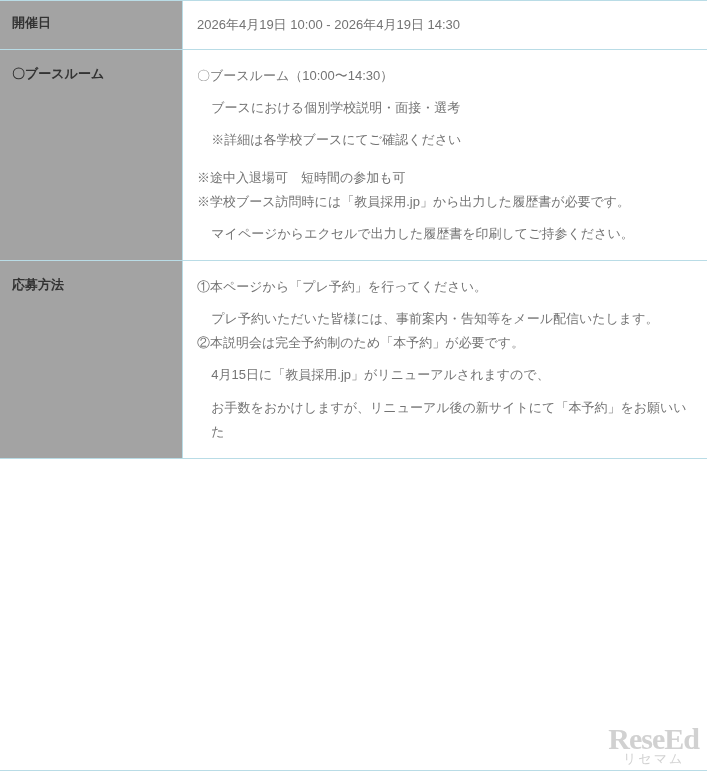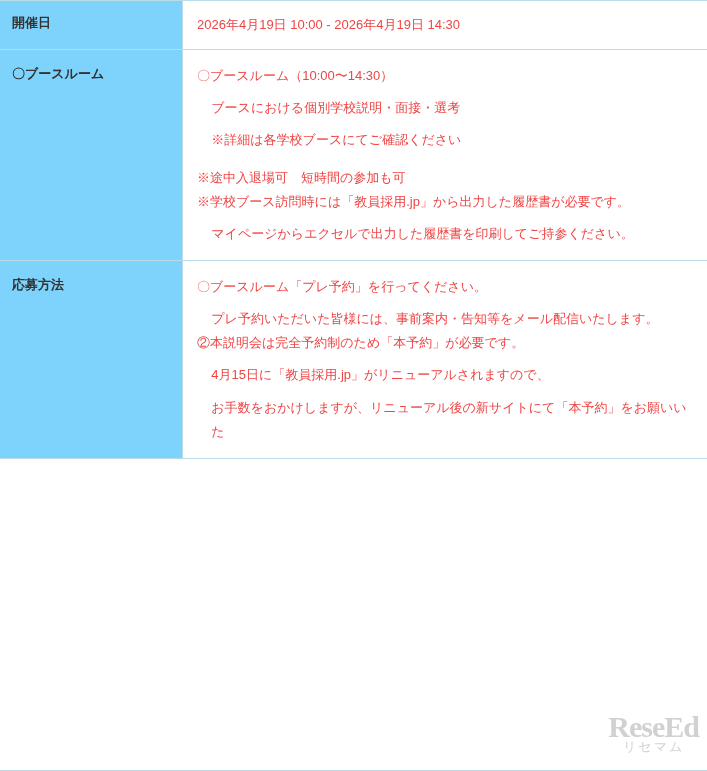--- a/index.html
+++ b/index.html
@@ -19,49 +19,49 @@
     width: 707px;
     border-collapse: collapse;
     table-layout: fixed;
   }
   .detail-table tr {
     border-top: 1px solid #b9dce6;
     border-bottom: 1px solid #b9dce6;
   }
   .detail-table th {
     width: 170px;
-    background: #7dd3fc;
+    background: #a3a3a3;
     color: #333333;
     font-size: 13px;
     font-weight: bold;
     text-align: left;
     vertical-align: top;
     padding: 14px 0 14px 12px;
     line-height: 1.6;
     border-right: 1px solid #b9dce6;
   }
   .detail-table td {
     background: #ffffff;
     font-size: 13px;
     vertical-align: top;
     padding: 14px 14px 14px 14px;
     line-height: 1.85;
-    color: #ef4444;
+    color: #737373;
   }
   .line {
     display: block;
     white-space: pre-wrap;
   }
   .indent1 { padding-left: 1.1em; margin-top: 8px; }
   .spacer { display: block; height: 14px; }
   .row-first th, .row-first td { padding-top: 12px; padding-bottom: 12px; }
   .watermark {
     position: absolute;
     right: 8px;
-    bottom: 18px;
+    bottom: 6px;
     font-size: 30px;
     font-weight: bold;
     letter-spacing: -1px;
     color: #c9c9c9;
     opacity: 0.85;
     font-family: "Liberation Serif", serif;
     pointer-events: none;
     line-height: 1;
   }
   .watermark .sub {
@@ -100,21 +100,21 @@
           <span class="line indent1">※詳細は各学校ブースにてご確認ください</span>
           <span class="spacer"></span>
           <span class="line">※途中入退場可　短時間の参加も可</span>
           <span class="line">※学校ブース訪問時には「教員採用.jp」から出力した履歴書が必要です。</span>
           <span class="line indent1">マイページからエクセルで出力した履歴書を印刷してご持参ください。</span>
         </td>
       </tr>
       <tr>
         <th>応募方法</th>
         <td>
-          <span class="line">〇ブースルーム「プレ予約」を行ってください。</span>
+          <span class="line">①本ページから「プレ予約」を行ってください。</span>
           <span class="line indent1">プレ予約いただいた皆様には、事前案内・告知等をメール配信いたします。</span>
           <span class="line">②本説明会は完全予約制のため「本予約」が必要です。</span>
           <span class="line indent1">4月15日に「教員採用.jp」がリニューアルされますので、</span>
           <span class="line indent1">お手数をおかけしますが、リニューアル後の新サイトにて「本予約」をお願いいた</span>
         </td>
       </tr>
     </tbody>
 </table>
 
 <div class="watermark">

